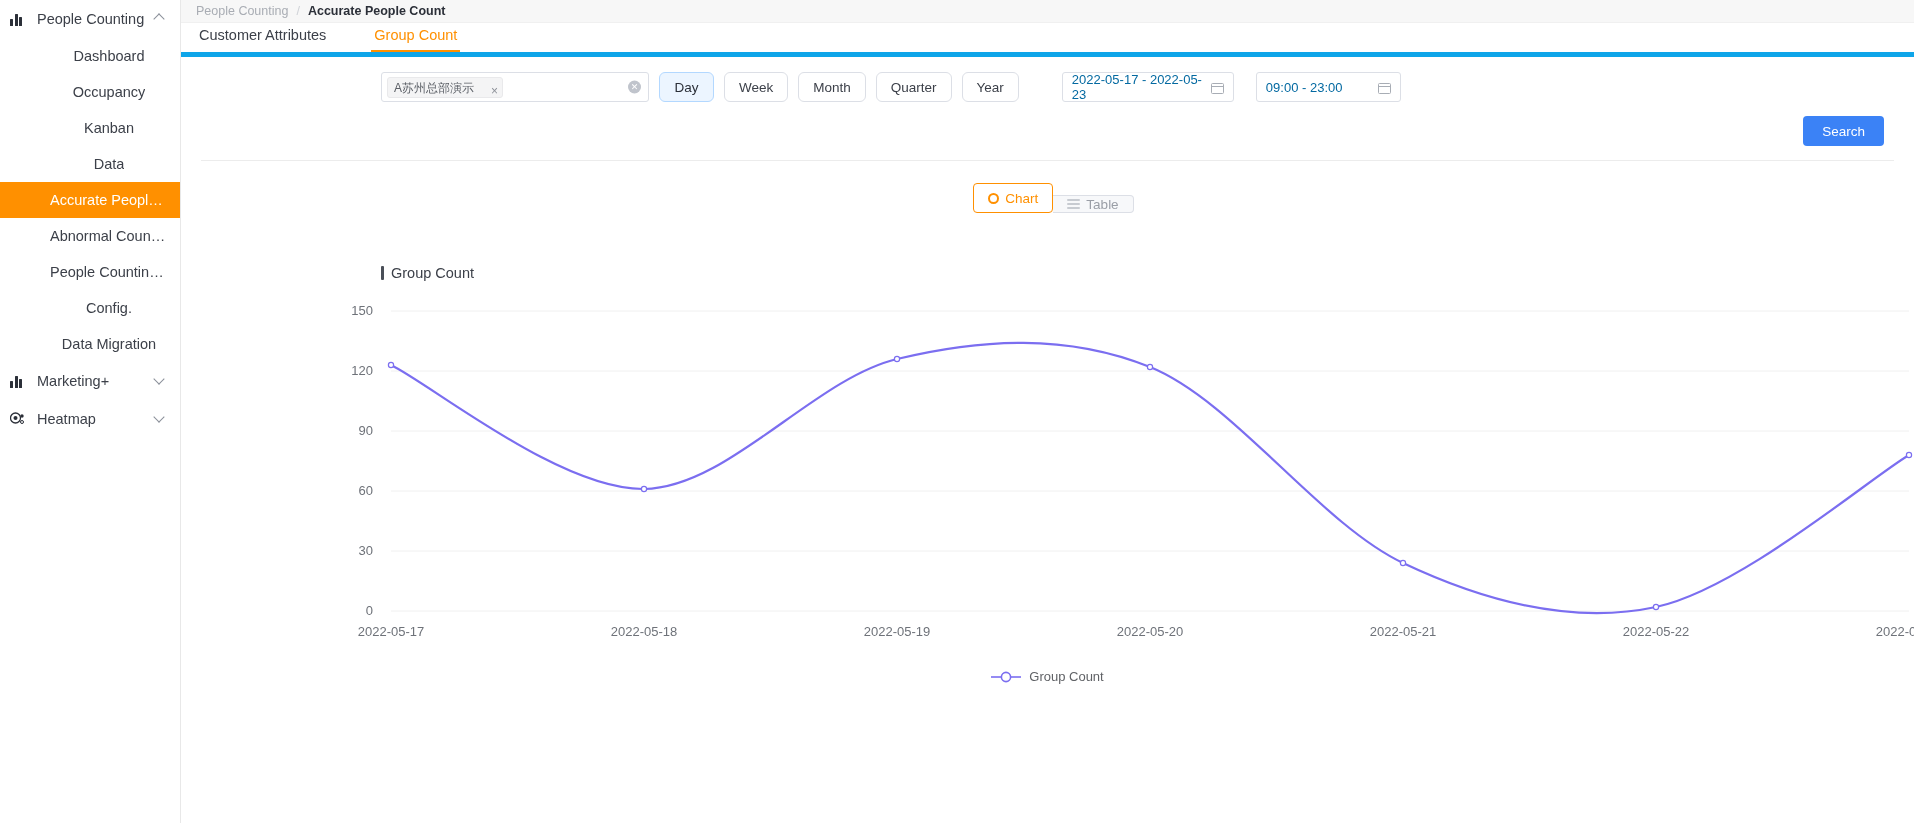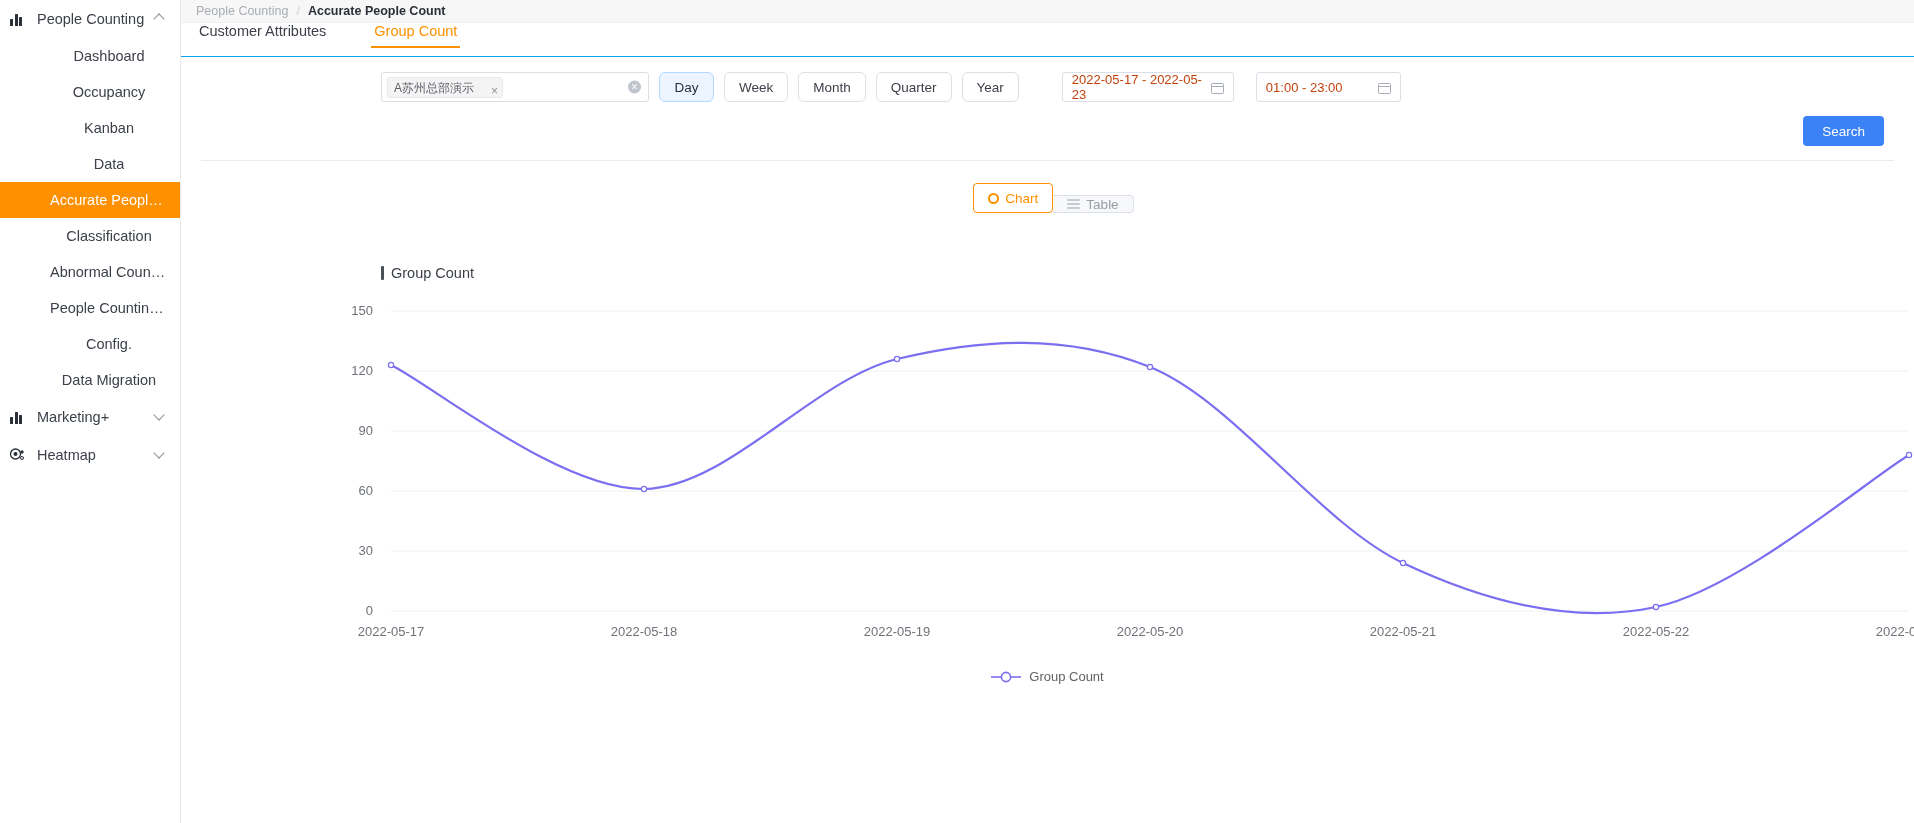--- a/index.html
+++ b/index.html
@@ -60,22 +60,22 @@
   .main { flex: 1; height: 823px; display: flex; flex-direction: column; background: #ffffff; }
   .breadcrumb {
     height: 23px; background: #f7f7f7; display: flex; align-items: center;
     padding-left: 15px; font-size: 12.5px; border-bottom: 1px solid #f0f0f0;
   }
   .bc-parent { color: #a9adb4; }
   .bc-sep { color: #cfd2d7; margin: 0 8px; }
   .bc-current { color: #2b2f38; font-weight: bold; }
 
   .tabs {
-    height: 34px; display: flex; align-items: flex-start;
-    padding-left: 15px; border-bottom: 1px solid #0ea5e9; background: #fff;
+    height: 34px; display: flex; align-items: flex-end;
+    padding-left: 15px; border-bottom: 5px solid #0ea5e9; background: #fff;
   }
   .tab {
     font-size: 14.5px; color: #3c4049; padding: 0 3px 7px 3px;
     margin-right: 42px; cursor: pointer; border-bottom: 2px solid transparent;
   }
   .tab.active { color: #ff9000; border-bottom-color: #ff9000; }
 
   .filterbar { padding: 15px 0 0 0; }
   .filter-row { display: flex; align-items: center; padding-left: 200px; gap: 10px; }
   .multiselect {
@@ -97,21 +97,21 @@
   .pbtn {
     height: 30px; min-width: 55px; padding: 0 14px;
     border: 1px solid #dcdfe6; border-radius: 6px; background: #fff;
     font-size: 13.5px; color: #3c4049; display: flex; align-items: center;
     justify-content: center; cursor: pointer;
   }
   .pbtn.active { background: #ecf5ff; border-color: #b3d8ff; color: #2b2f38; }
   .dateinput {
     height: 30px; width: 172px; border: 1px solid #dcdfe6; border-radius: 3px;
     background: #fff; display: flex; align-items: center; justify-content: space-between;
-    padding: 0 9px; font-size: 13px; color: #c2410c; cursor: pointer;
+    padding: 0 9px; font-size: 13px; color: #0369a1; cursor: pointer;
   }
   .dateinput.time { width: 145px; }
   .cal-icon { width: 13px; height: 13px; position: relative; flex: 0 0 13px; }
   .cal-icon::before {
     content: ""; position: absolute; inset: 2px 0 0 0; border: 1.3px solid #a8adb5;
     border-radius: 1.5px;
   }
   .cal-icon::after {
     content: ""; position: absolute; left: 0; right: 0; top: 5px; height: 1.3px; background: #a8adb5;
   }
@@ -175,23 +175,20 @@
           <span>Occupancy</span>
         </div>
         <div class="side-item">
           <span>Kanban</span>
         </div>
         <div class="side-item">
           <span>Data</span>
         </div>
         <div class="side-item active">
           <span>Accurate People C...</span>
-        </div>
-        <div class="side-item">
-          <span>Classification</span>
         </div>
         <div class="side-item">
           <span>Abnormal Counting</span>
         </div>
         <div class="side-item">
           <span>People Counting C...</span>
         </div>
         <div class="side-item">
           <span>Config.</span>
         </div>
@@ -253,21 +250,21 @@
         <div class="pbtn">Month</div>
         <div class="pbtn">Quarter</div>
         <div class="pbtn">Year</div>
 
         <div class="dateinput" style="margin-left:33px;">
           <span>2022-05-17 - 2022-05-23</span>
           <span class="cal-icon"></span>
         </div>
 
         <div class="dateinput time" style="margin-left:12px;">
-          <span>01:00 - 23:00</span>
+          <span>09:00 - 23:00</span>
           <span class="cal-icon"></span>
         </div>
       </div>
 
       <div class="search-row">
         <button class="search-btn">Search</button>
       </div>
 
       <div class="divider"></div>
     </div>

